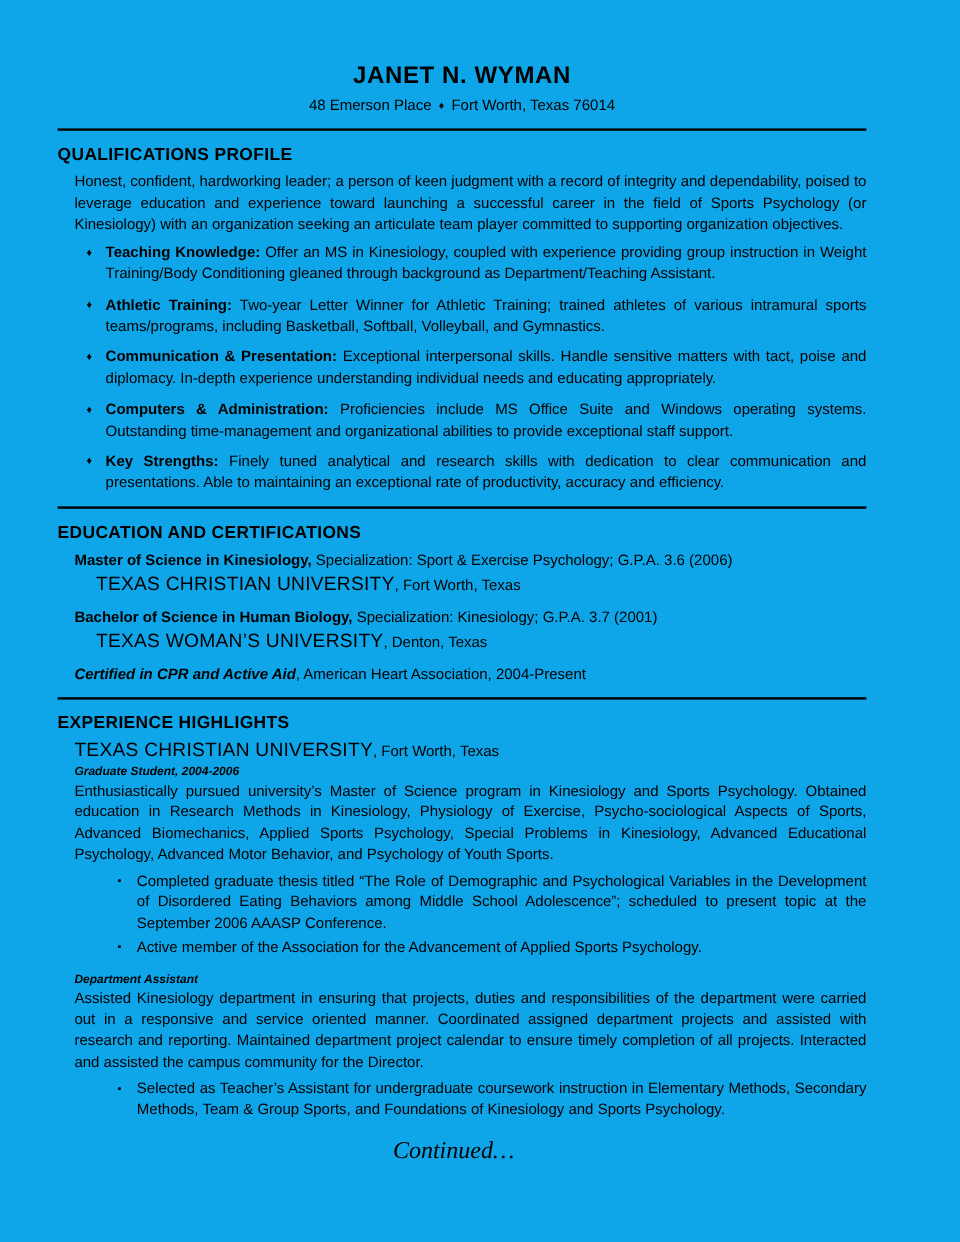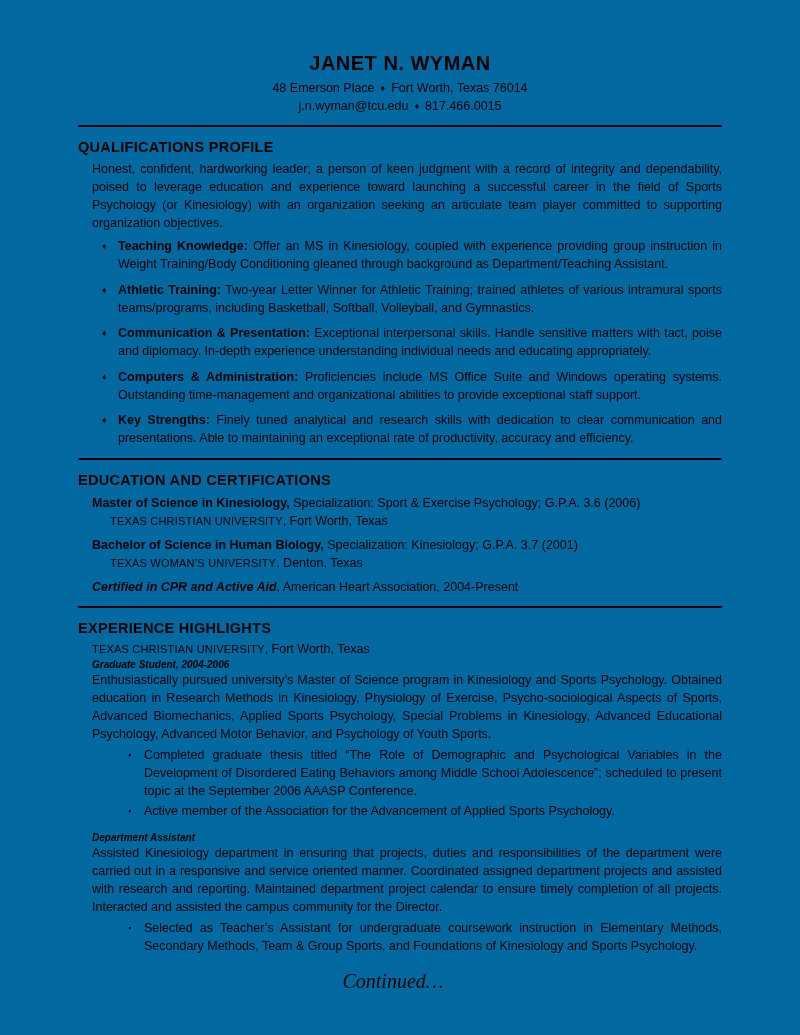--- a/index.html
+++ b/index.html
@@ -13,23 +13,23 @@
     font-family: "Liberation Sans", sans-serif;
     color: #000000;
     position: relative;
     overflow: hidden;
   }
   .page {
     position: absolute;
     left: 0; top: 0;
     width: 800px;
     height: 1035px;
-    background: #0369a1;
+    background: #0ea5e9;
     box-sizing: border-box;
-    padding: 40px 78px 20px 78px;
+    padding: 40px 78px 20px 48px;
   }
 
   
   .resume-name {
     text-align: center;
     font-size: 20px;
     font-weight: bold;
     letter-spacing: 0.5px;
     margin: 12px 0 4px 0;
   }
@@ -108,21 +108,21 @@
   .bi { font-weight: bold; font-style: italic; }
 
   
   .edu-block { padding-left: 14px; }
   .edu-line {
     font-size: 12.5px;
     line-height: 1.45;
     margin: 0;
   }
   .edu-line.indent { padding-left: 18px; }
-  .sc-small { font-size: 11px; letter-spacing: 0.2px; margin-top: 41px; }
+  .sc-small { font-size: 16px; letter-spacing: 0.2px; margin-top: 41px; }
   .edu-gap { height: 6px; }
 
   
   .exp-block { padding-left: 14px; }
   .exp-org {
     font-size: 12.5px;
     margin: 0 0 3px 0;
   }
   .exp-role {
     font-size: 10px;
@@ -146,23 +146,20 @@
 
 <div class="page">
 
   <div>
     <div class="resume-name">
       <span>JANET N. WYMAN</span>
     </div>
     <div class="contact-line">
       <span>48 Emerson Place</span><span class="diamond-sep">♦</span><span>Fort Worth, Texas 76014</span>
     </div>
-    <div class="contact-line">
-      <span>j.n.wyman@tcu.edu</span><span class="diamond-sep">♦</span><span>817.466.0015</span>
-    </div>
   </div>
 
   <hr class="rule">
 
   <div>
     <div class="section-heading">QUALIFICATIONS PROFILE</div>
     <p class="para">Honest, confident, hardworking leader; a person of keen judgment with a record of integrity and dependability, poised to leverage education and experience toward launching a successful career in the field of Sports Psychology (or Kinesiology) with an organization seeking an articulate team player committed to supporting organization objectives.</p>
 
     <ul class="bullets">
       <li>

